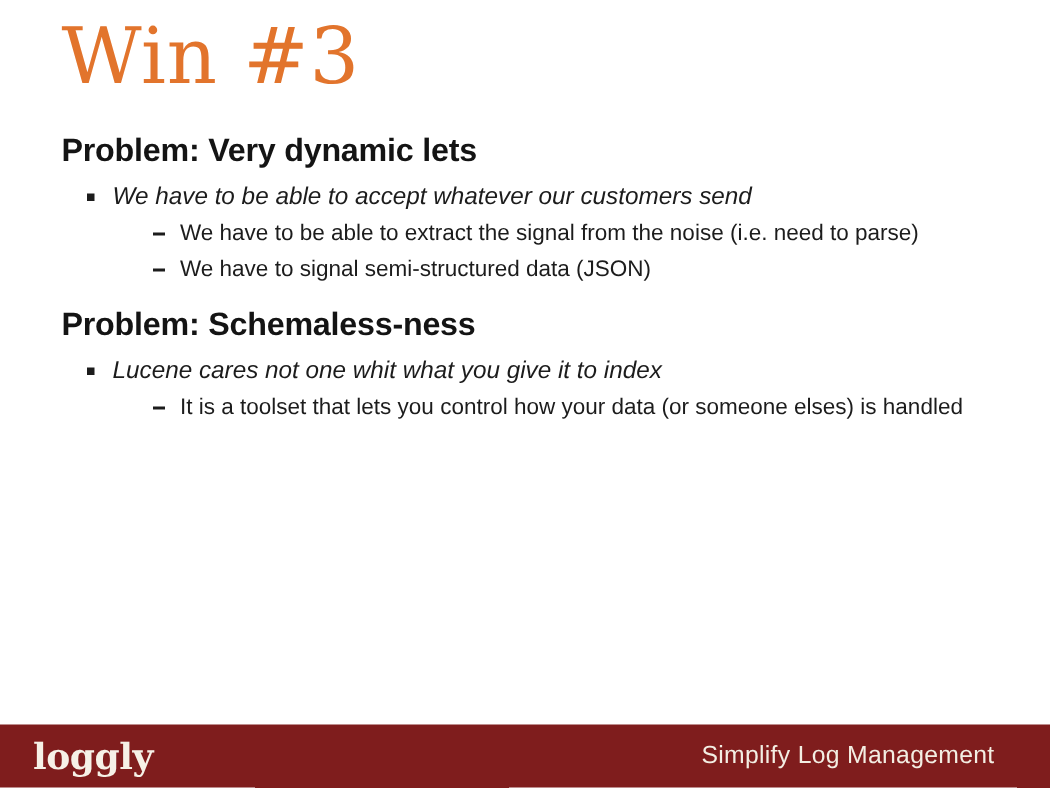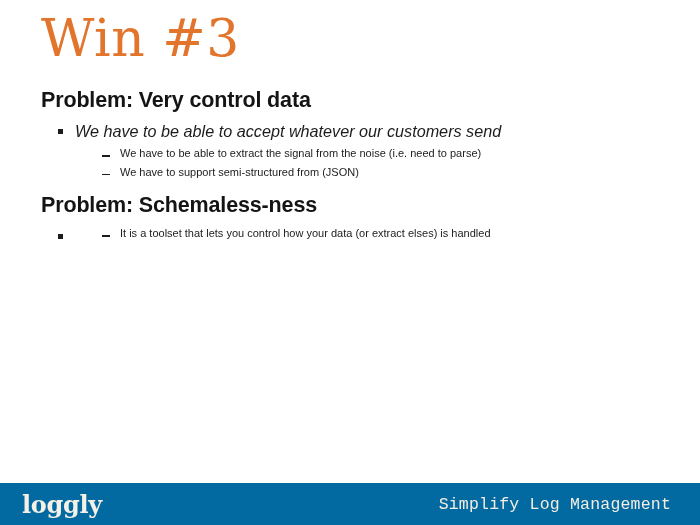--- a/index.html
+++ b/index.html
@@ -88,21 +88,21 @@
 
   ul.level2 {
     list-style: none;
     margin: 4px 0 0 0;
     padding: 0;
   }
   ul.level2 > li.bullet2 {
     position: relative;
     padding-left: 28px;
     margin-bottom: 4px;
-    font-size: 11px;
+    font-size: 15px;
     line-height: 1.33;
     color: #1c1c1c;
   }
   .dash-bullet {
     position: absolute;
     left: 10px;
     top: 9px;
     width: 8px;
     height: 1.6px;
     background: #1c1c1c;
@@ -116,81 +116,82 @@
     margin-left: 17px;
   }
 
   
   #footer-bar {
     position: absolute;
     left: 0;
     bottom: 0;
     width: 700px;
     height: 42px;
-    background: #0369a1;
+    background: #7f1d1d;
   }
   #logo {
     position: absolute;
     left: 22px;
     top: 50%;
     transform: translateY(-50%);
     font-family: "DejaVu Serif", "Liberation Serif", serif;
     font-weight: bold;
     font-size: 24px;
     color: #f6f1e7;
     letter-spacing: -0.3px;
   }
   #tagline {
     position: absolute;
-    right: 29px;
+    right: 37px;
     top: 50%;
     transform: translateY(-50%);
-    font-family: Liberation Mono, monospace;
+    font-family: Liberation Sans, sans-serif;
     font-size: 16.5px;
     font-weight: 400;
     color: #f3eee3;
     letter-spacing: 0.2px;
   }
 </style>
 </head>
 <body>
 
 <div id="slide">
 
   <div id="slide-title">Win #3</div>
 
   <div id="content">
       <div class="section">
-        <div class="heading">Problem: Very control data</div>
+        <div class="heading">Problem: Very dynamic lets</div>
         <ul class="level1">
           <li class="bullet1">
             <span class="sq-bullet"></span>
             <span class="b1-text">We have to be able to accept whatever our customers send</span>
             <ul class="level2">
               <li class="bullet2">
                 <span class="dash-bullet"></span>
                 <span class="b2-text">We have to be able to extract the signal from the noise (i.e. need to parse)</span>
               </li>
               <li class="bullet2">
                 <span class="dash-bullet"></span>
-                <span class="b2-text">We have to support semi-structured from (JSON)</span>
+                <span class="b2-text">We have to signal semi-structured data (JSON)</span>
               </li>
             </ul>
           </li>
         </ul>
       </div>
       <div class="section">
         <div class="heading">Problem: Schemaless-ness</div>
         <ul class="level1">
           <li class="bullet1">
             <span class="sq-bullet"></span>
+            <span class="b1-text">Lucene cares not one whit what you give it to index</span>
             <ul class="level2">
               <li class="bullet2">
                 <span class="dash-bullet"></span>
-                <span class="b2-text">It is a toolset that lets you control how your data (or extract elses) is handled</span>
+                <span class="b2-text">It is a toolset that lets you control how your data (or someone elses) is handled</span>
               </li>
             </ul>
           </li>
         </ul>
       </div>
     </div>
 
   <div id="footer-bar">
     <div id="logo">loggly</div>
     <div id="tagline">Simplify Log Management</div>

